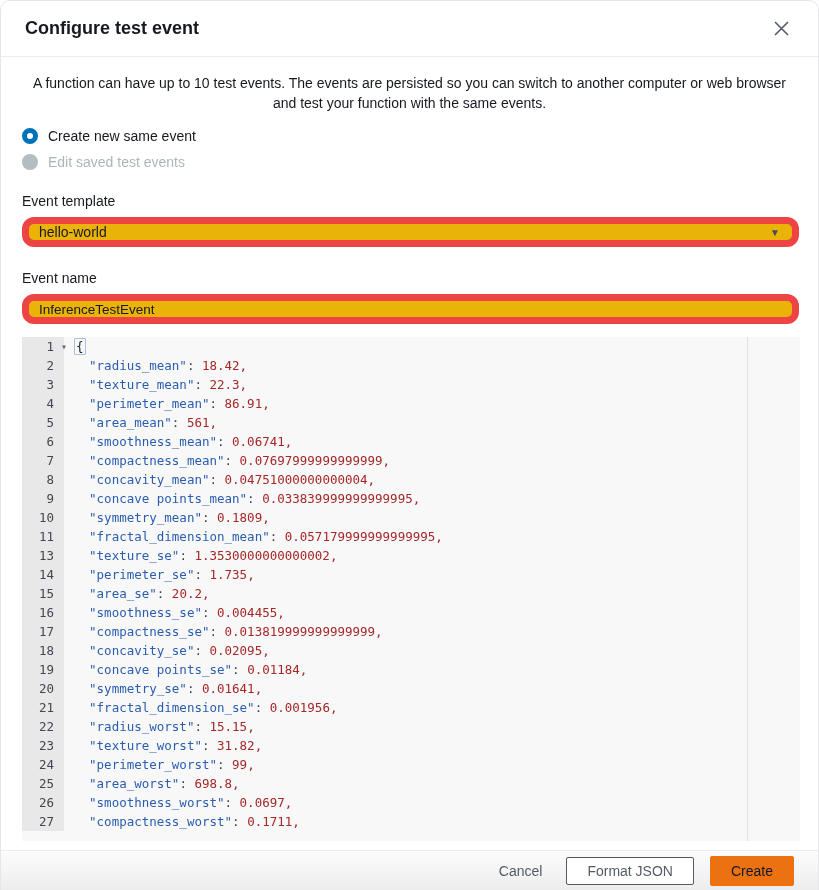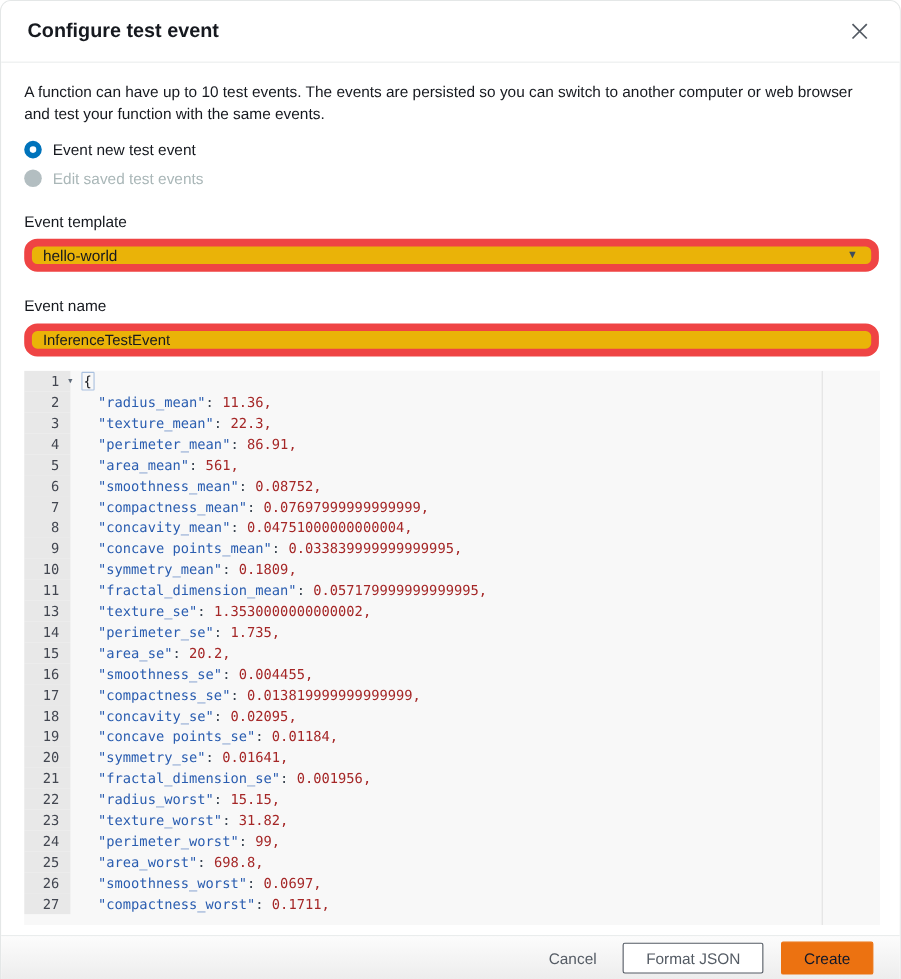--- a/index.html
+++ b/index.html
@@ -7,21 +7,21 @@
   .dialog { position:relative; width:819px; height:890px; background:#fff; border:1px solid #E4E7E7; border-bottom:none; border-radius:10px 10px 0 0; overflow:hidden; }
 
   
   .dlg-header { height:56px; display:flex; align-items:center; justify-content:space-between; padding:0 24px; border-bottom:1px solid #EAEDED; background:#fff; }
   .dlg-title { font-size:18px; font-weight:bold; color:#16191F; }
   .close-btn { background:none; border:none; cursor:pointer; padding:4px; line-height:0; }
   .close-btn svg { display:block; }
 
   
   .dlg-body { padding:16px 21px 0 21px; }
-  .desc { font-size:14px; line-height:20px; color:#16191F; max-width:776px; }
+  .desc { font-size:14px; line-height:20px; color:#16191F; max-width:776px;text-align:center; }
 
   .radio-group { margin-top:15px; }
   .radio-row { display:flex; align-items:center; margin-bottom:10px; }
   .radio-dot { width:16px; height:16px; border-radius:50%; margin-right:10px; flex:0 0 16px; }
   .radio-dot.selected { background:#fff; border:5px solid #0073BB; }
   .radio-dot.disabled { background:#B3BEC1; border:none; }
   .radio-label { font-size:14px; }
   .radio-label.selected { color:#16191F; }
   .radio-label.disabled { color:#AAB7B8; }
 
@@ -64,21 +64,21 @@
     </button>
   </div>
 
   <div class="dlg-body">
 
     <p class="desc">A function can have up to 10 test events. The events are persisted so you can switch to another computer or web browser and test your function with the same events.</p>
 
     <div class="radio-group">
       <div class="radio-row">
         <span class="radio-dot selected"></span>
-        <span class="radio-label selected">Event new test event</span>
+        <span class="radio-label selected">Create new same event</span>
       </div>
       <div class="radio-row">
         <span class="radio-dot disabled"></span>
         <span class="radio-label disabled">Edit saved test events</span>
       </div>
     </div>
 
     <div class="field-label">Event template</div>
     <div class="select-box">
       <span>hello-world</span>
@@ -92,37 +92,37 @@
 
     <div class="editor">
       <div class="ruler"></div>
       <div>
           <div class="ed-row">
             <div class="gutter-cell">1<span class="fold-caret">▾</span></div>
             <div class="code-cell"><span class="brace">{</span></div>
           </div>
           <div class="ed-row">
             <div class="gutter-cell">2</div>
-            <div class="code-cell"><span class="tok-p">  </span><span class="tok-k">"radius_mean"</span><span class="tok-p">: </span><span class="tok-v">11.36</span><span class="tok-c">,</span></div>
+            <div class="code-cell"><span class="tok-p">  </span><span class="tok-k">"radius_mean"</span><span class="tok-p">: </span><span class="tok-v">18.42</span><span class="tok-c">,</span></div>
           </div>
           <div class="ed-row">
             <div class="gutter-cell">3</div>
             <div class="code-cell"><span class="tok-p">  </span><span class="tok-k">"texture_mean"</span><span class="tok-p">: </span><span class="tok-v">22.3</span><span class="tok-c">,</span></div>
           </div>
           <div class="ed-row">
             <div class="gutter-cell">4</div>
             <div class="code-cell"><span class="tok-p">  </span><span class="tok-k">"perimeter_mean"</span><span class="tok-p">: </span><span class="tok-v">86.91</span><span class="tok-c">,</span></div>
           </div>
           <div class="ed-row">
             <div class="gutter-cell">5</div>
             <div class="code-cell"><span class="tok-p">  </span><span class="tok-k">"area_mean"</span><span class="tok-p">: </span><span class="tok-v">561</span><span class="tok-c">,</span></div>
           </div>
           <div class="ed-row">
             <div class="gutter-cell">6</div>
-            <div class="code-cell"><span class="tok-p">  </span><span class="tok-k">"smoothness_mean"</span><span class="tok-p">: </span><span class="tok-v">0.08752</span><span class="tok-c">,</span></div>
+            <div class="code-cell"><span class="tok-p">  </span><span class="tok-k">"smoothness_mean"</span><span class="tok-p">: </span><span class="tok-v">0.06741</span><span class="tok-c">,</span></div>
           </div>
           <div class="ed-row">
             <div class="gutter-cell">7</div>
             <div class="code-cell"><span class="tok-p">  </span><span class="tok-k">"compactness_mean"</span><span class="tok-p">: </span><span class="tok-v">0.07697999999999999</span><span class="tok-c">,</span></div>
           </div>
           <div class="ed-row">
             <div class="gutter-cell">8</div>
             <div class="code-cell"><span class="tok-p">  </span><span class="tok-k">"concavity_mean"</span><span class="tok-p">: </span><span class="tok-v">0.04751000000000004</span><span class="tok-c">,</span></div>
           </div>
           <div class="ed-row">

